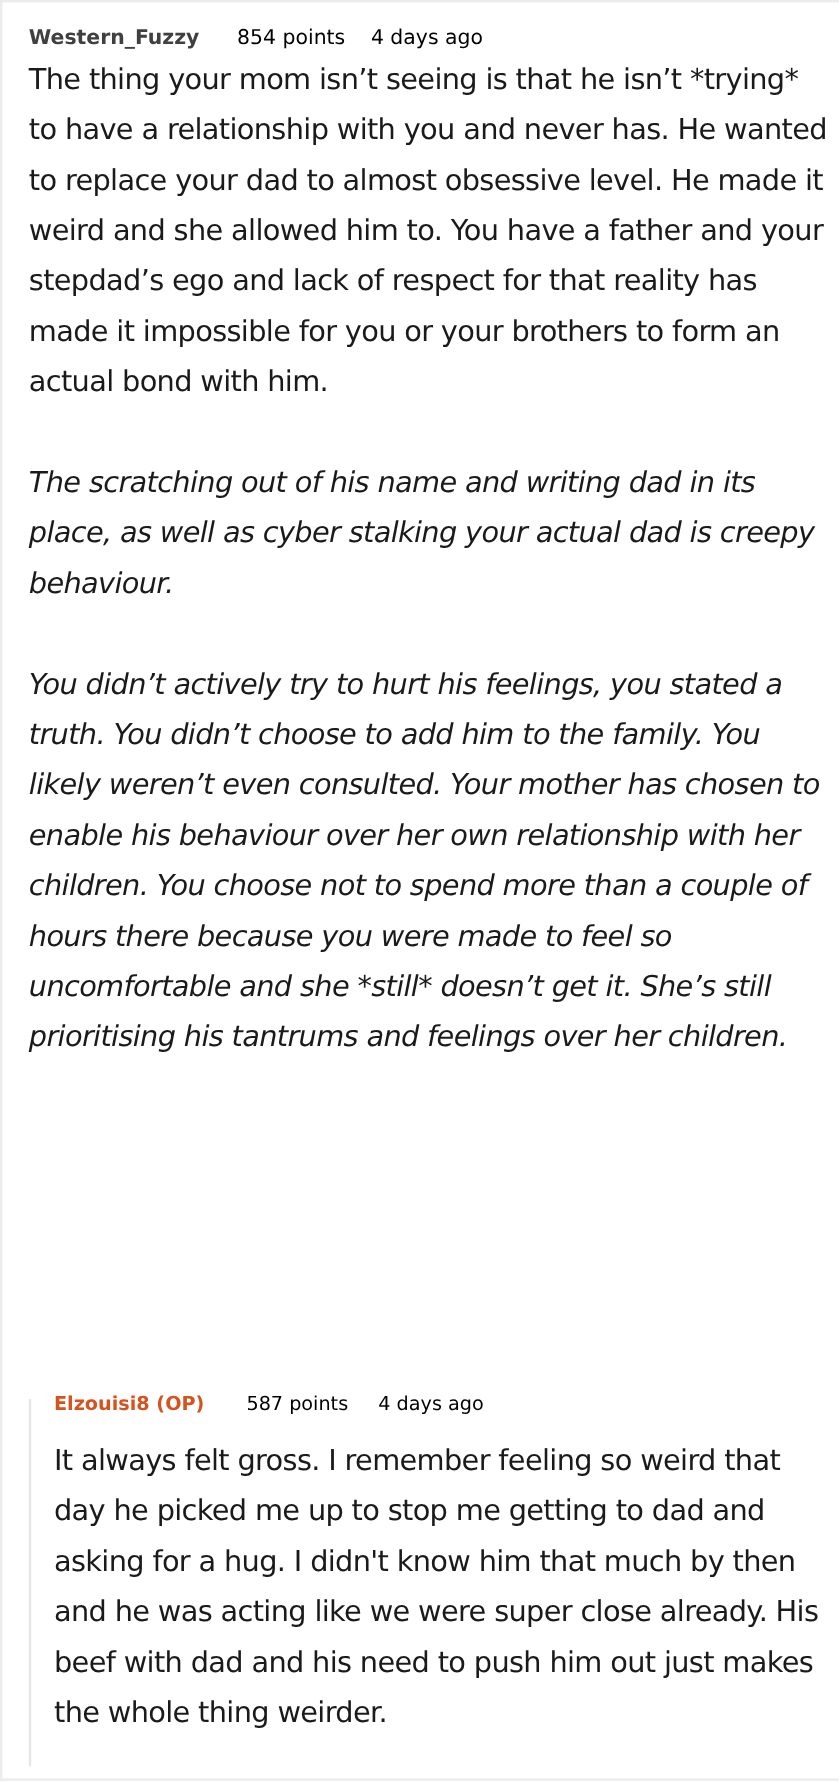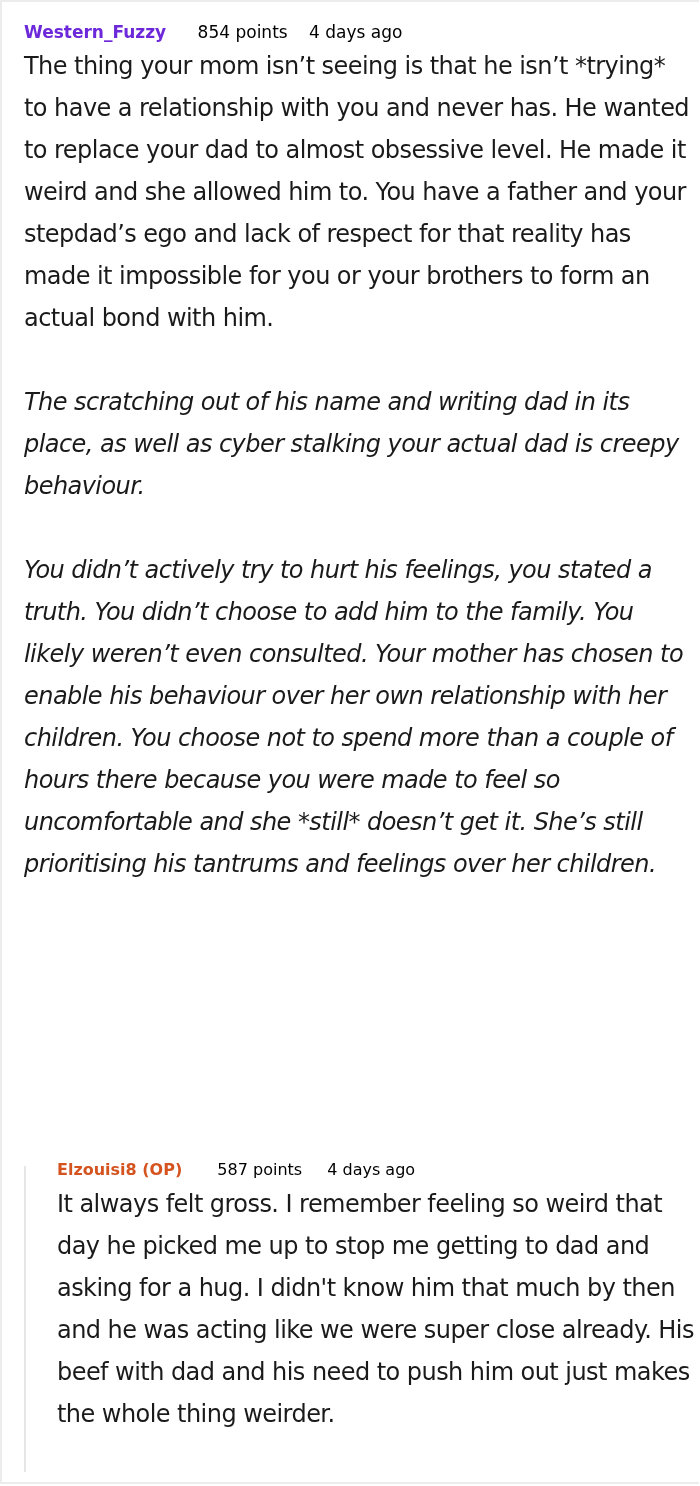--- a/index.html
+++ b/index.html
@@ -12,35 +12,35 @@
   .comment { position: absolute; left: 22px; top: 17px; width: 670px; }
   .meta { font-family: "DejaVu Sans", sans-serif; font-size: 17px; height: 26px; line-height: 26px; white-space: nowrap; }
   .author { font-weight: bold; margin-right: 26px; }
   .points, .time { color: #000000; }
   .points { margin-right: 16px; }
   .body { font-family: "DejaVu Sans", sans-serif; font-size: 24px; color: #1a1a1a; line-height: 42px; letter-spacing: -0.55px; }
   .body p { margin: 0; }
   .body p + p { margin-top: 42px; font-style: italic; }
   .reply {
     position: absolute; left: 22px; top: 1164px; width: 670px; height: 306px;
-    border-left: 2px solid #e6e6e6; box-sizing: border-box; padding-left: 31px;
+    border-left: 2px solid #e6e6e6; box-sizing: border-box; padding-left: 19px;
   }
   .reply .meta { font-size: 16px; height: 24px; line-height: 24px; margin-top: -8px; }
   .reply .author { margin-right: 30px; }
   .reply .points { margin-right: 20px; }
-  .reply .body { margin-top: 1px; }
+  .reply .body { margin-top: 14px; }
 </style>
 </head>
 <body>
 
 <div class="frame">
 
   <div class="comment">
     <div class="meta">
-      <span class="author" style="color:#6d28d9">Western_Fuzzy</span>
+      <span class="author" style="color:#404040">Western_Fuzzy</span>
       <span class="points">854 points</span>
       <span class="time">4 days ago</span>
     </div>
     <div class="body">
       <p>The thing your mom isn’t seeing is that he isn’t *trying* to have a relationship with you and never has. He wanted to replace your dad to almost obsessive level. He made it weird and she allowed him to. You have a father and your stepdad’s ego and lack of respect for that reality has made it impossible for you or your brothers to form an actual bond with him.</p>
       <p>The scratching out of his name and writing dad in its place, as well as cyber stalking your actual dad is creepy behaviour.</p>
       <p>You didn’t actively try to hurt his feelings, you stated a truth. You didn’t choose to add him to the family. You likely weren’t even consulted. Your mother has chosen to enable his behaviour over her own relationship with her children. You choose not to spend more than a couple of hours there because you were made to feel so uncomfortable and she *still* doesn’t get it. She’s still prioritising his tantrums and feelings over her children.</p>
     </div>
   </div>
 

